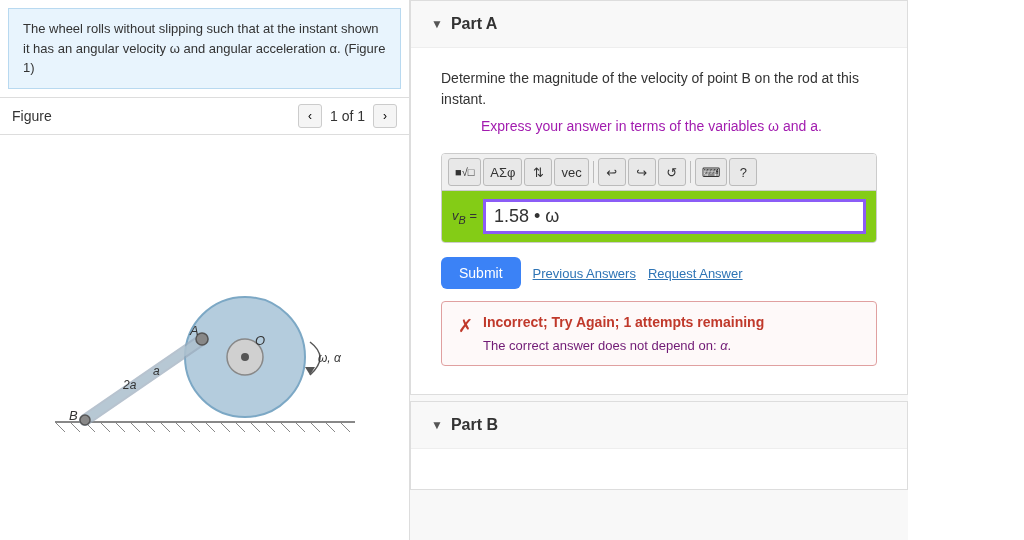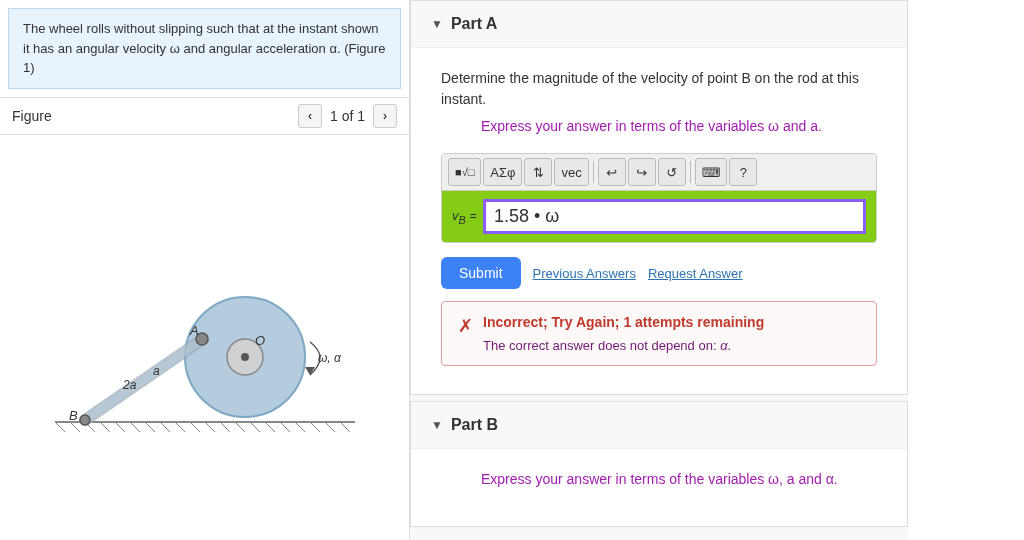--- a/index.html
+++ b/index.html
@@ -181,18 +181,17 @@
         </div>
       </div>
     </div>
 
     <div class="part-section part-b" style="margin-top:6px; border-top:1px solid #ddd;">
       <div class="part-header">
         <span class="part-arrow">▼</span>
         <span class="part-title">Part B</span>
       </div>
       <div class="part-body">
-        <p class="question-instruction">Express your answer in terms of the variables ω, a and α.</p>
       </div>
     </div>
 
   </div>
 </div>
 
 </body></html>

